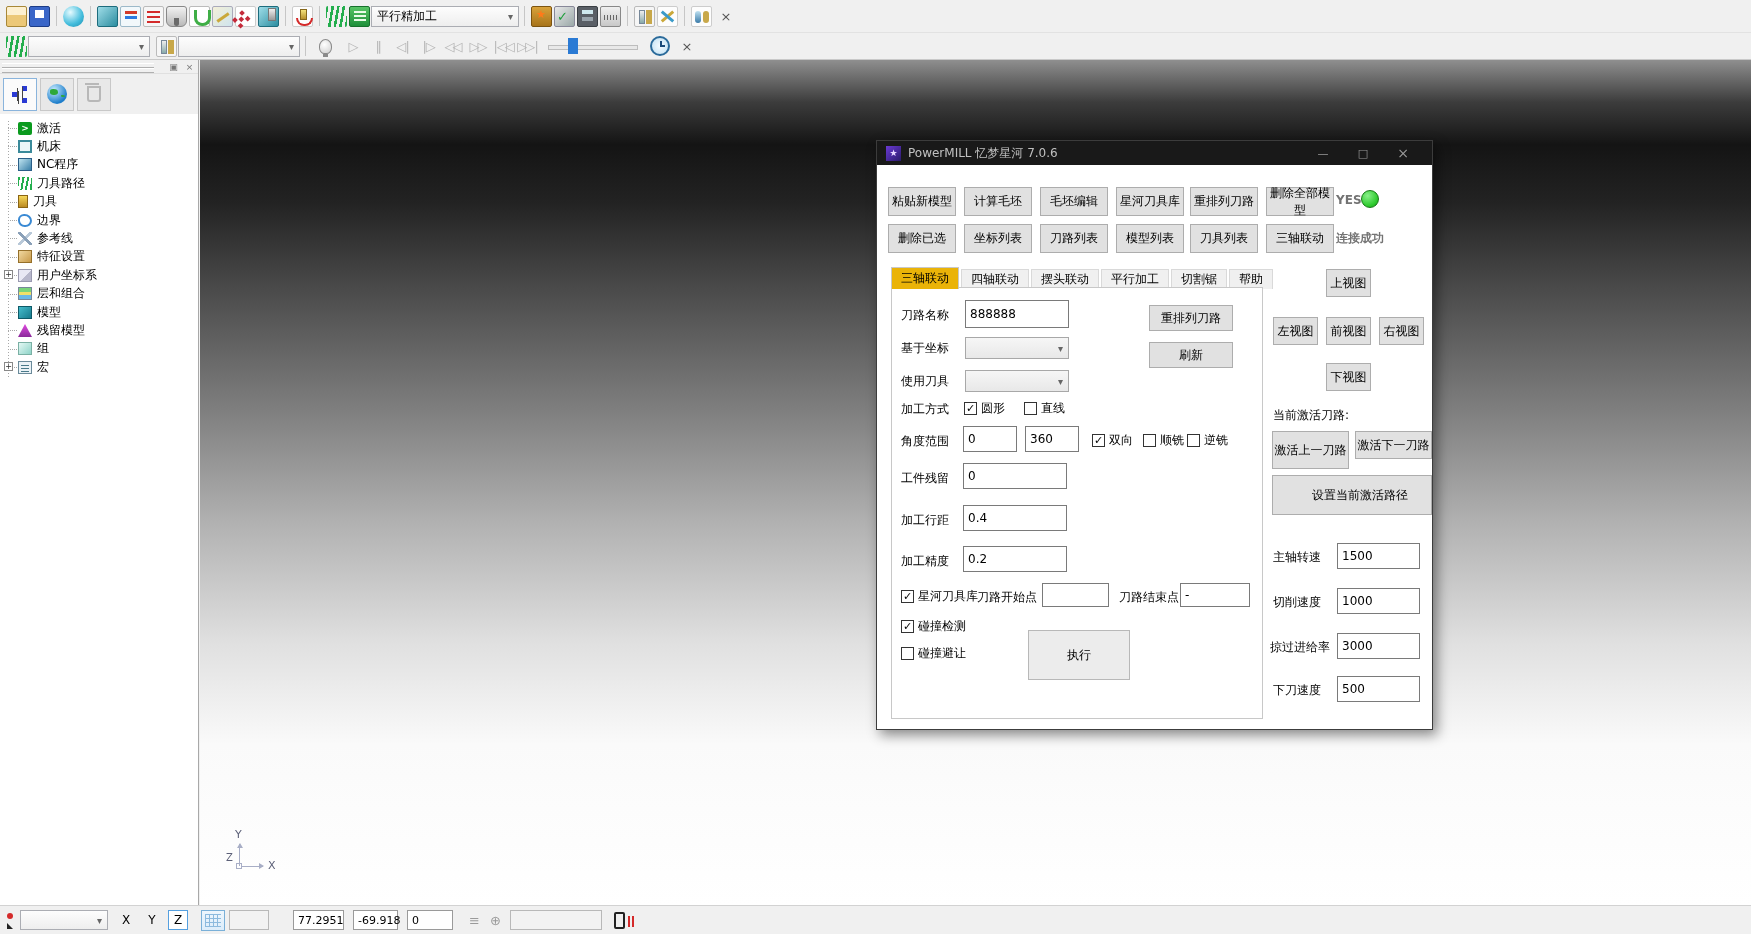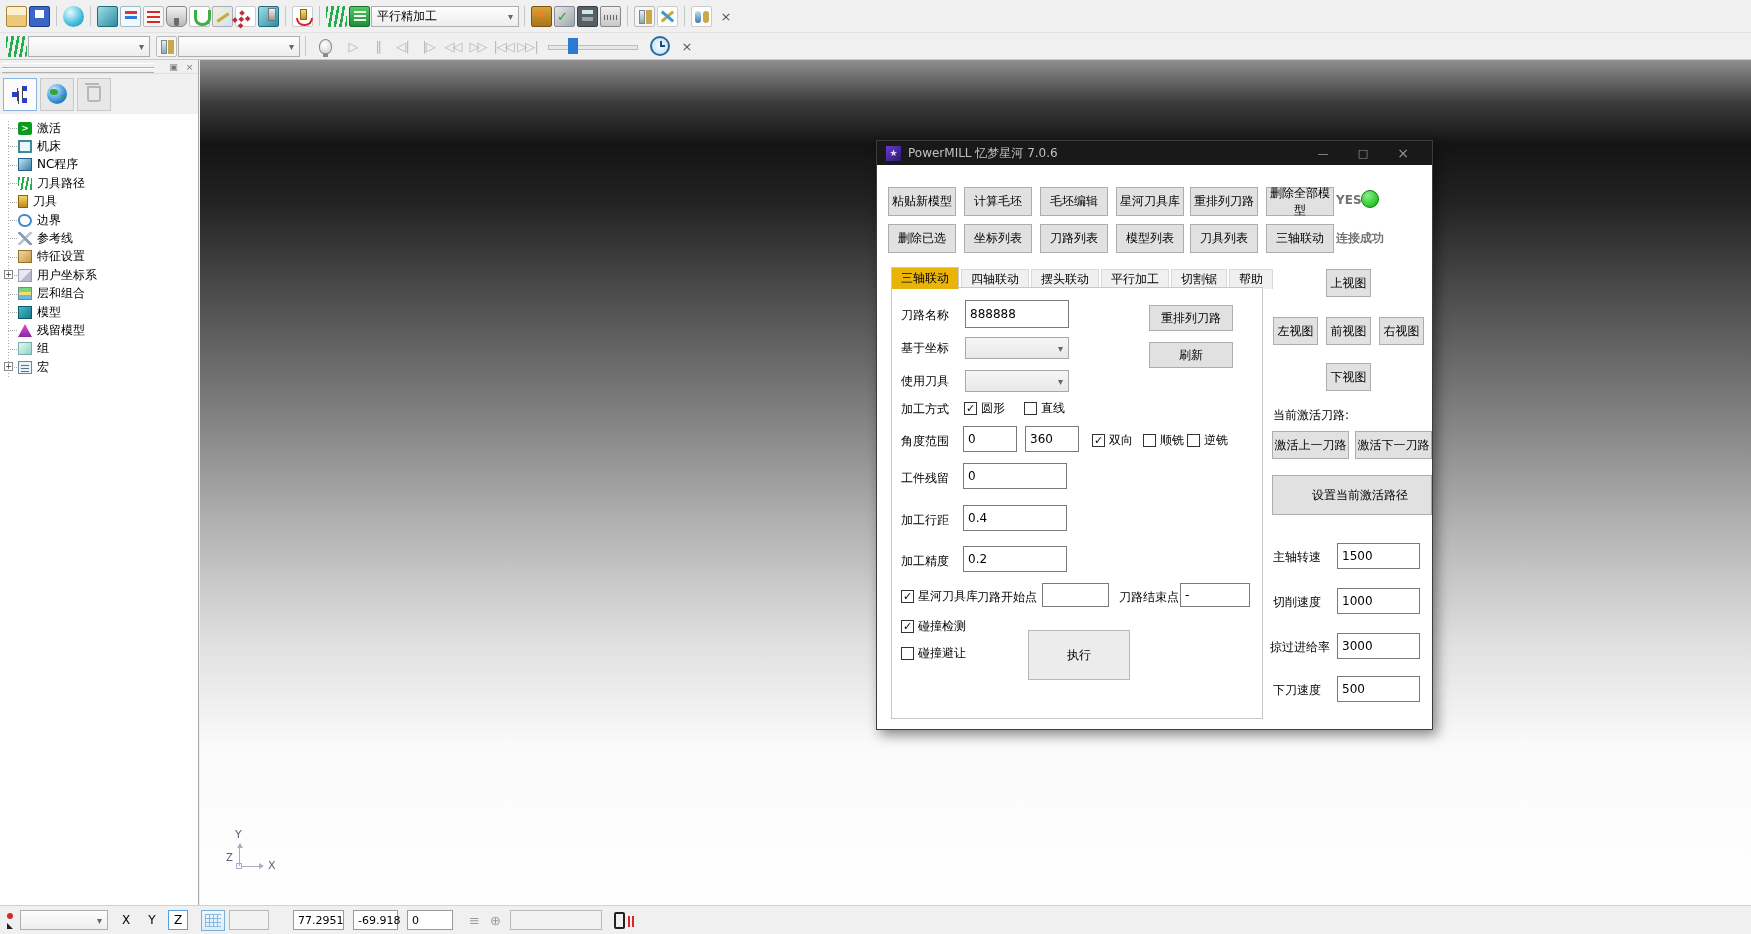--- a/index.html
+++ b/index.html
@@ -425,21 +425,21 @@
     <div class="dbtn" style="left:257px;top:17px;width:84px;height:26px;">重排列刀路</div>
     <div class="dbtn" style="left:257px;top:54px;width:84px;height:26px;">刷新</div>
   </div>
 
   <div class="dbtn" style="left:449px;top:128px;width:45px;height:28px;">上视图</div>
   <div class="dbtn" style="left:396px;top:176px;width:45px;height:28px;">左视图</div>
   <div class="dbtn" style="left:449px;top:176px;width:45px;height:28px;">前视图</div>
   <div class="dbtn" style="left:502px;top:176px;width:45px;height:28px;">右视图</div>
   <div class="dbtn" style="left:449px;top:222px;width:45px;height:28px;">下视图</div>
   <span class="rlabel" style="left:396px;top:266px;">当前激活刀路:</span>
-  <div class="dbtn" style="left:395px;top:290px;width:77px;height:28px;">激活上一刀路</div>
+  <div class="dbtn" style="left:395px;top:290px;width:77px;height:38px;">激活上一刀路</div>
   <div class="dbtn" style="left:478px;top:290px;width:77px;height:28px;">激活下一刀路</div>
   <div class="dbtn" style="left:395px;top:334px;width:160px;height:40px;padding-left:16px;">设置当前激活路径</div>
 
   <span class="rlabel" style="left:396px;top:408px;">主轴转速</span>
   <input class="txt" style="left: 460px; top: 402px; width: 83px; height: 26px;" value="1500">
   <span class="rlabel" style="left:396px;top:453px;">切削速度</span>
   <input class="txt" style="left: 460px; top: 447px; width: 83px; height: 26px;" value="1000">
   <span class="rlabel" style="left:393px;top:498px;">掠过进给率</span>
   <input class="txt" style="left: 460px; top: 492px; width: 83px; height: 26px;" value="3000">
   <span class="rlabel" style="left:396px;top:541px;">下刀速度</span>

